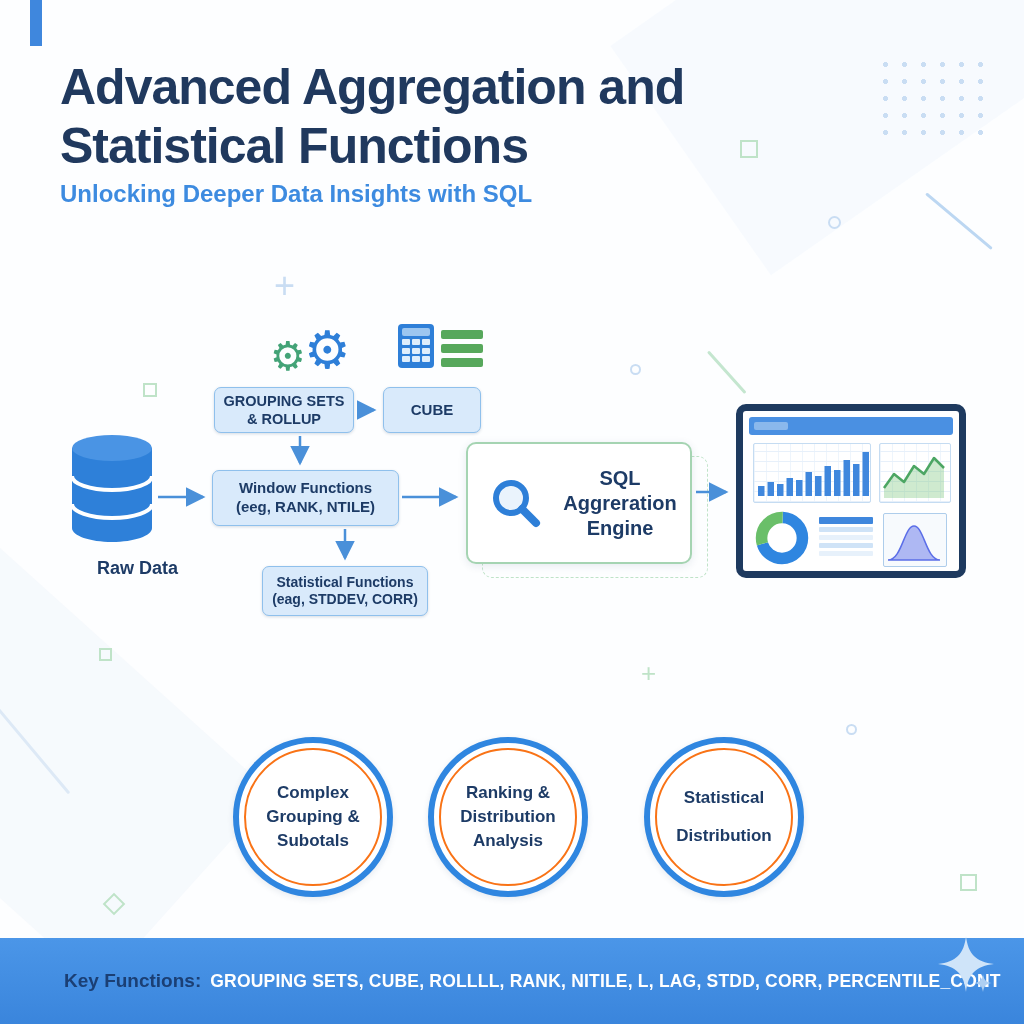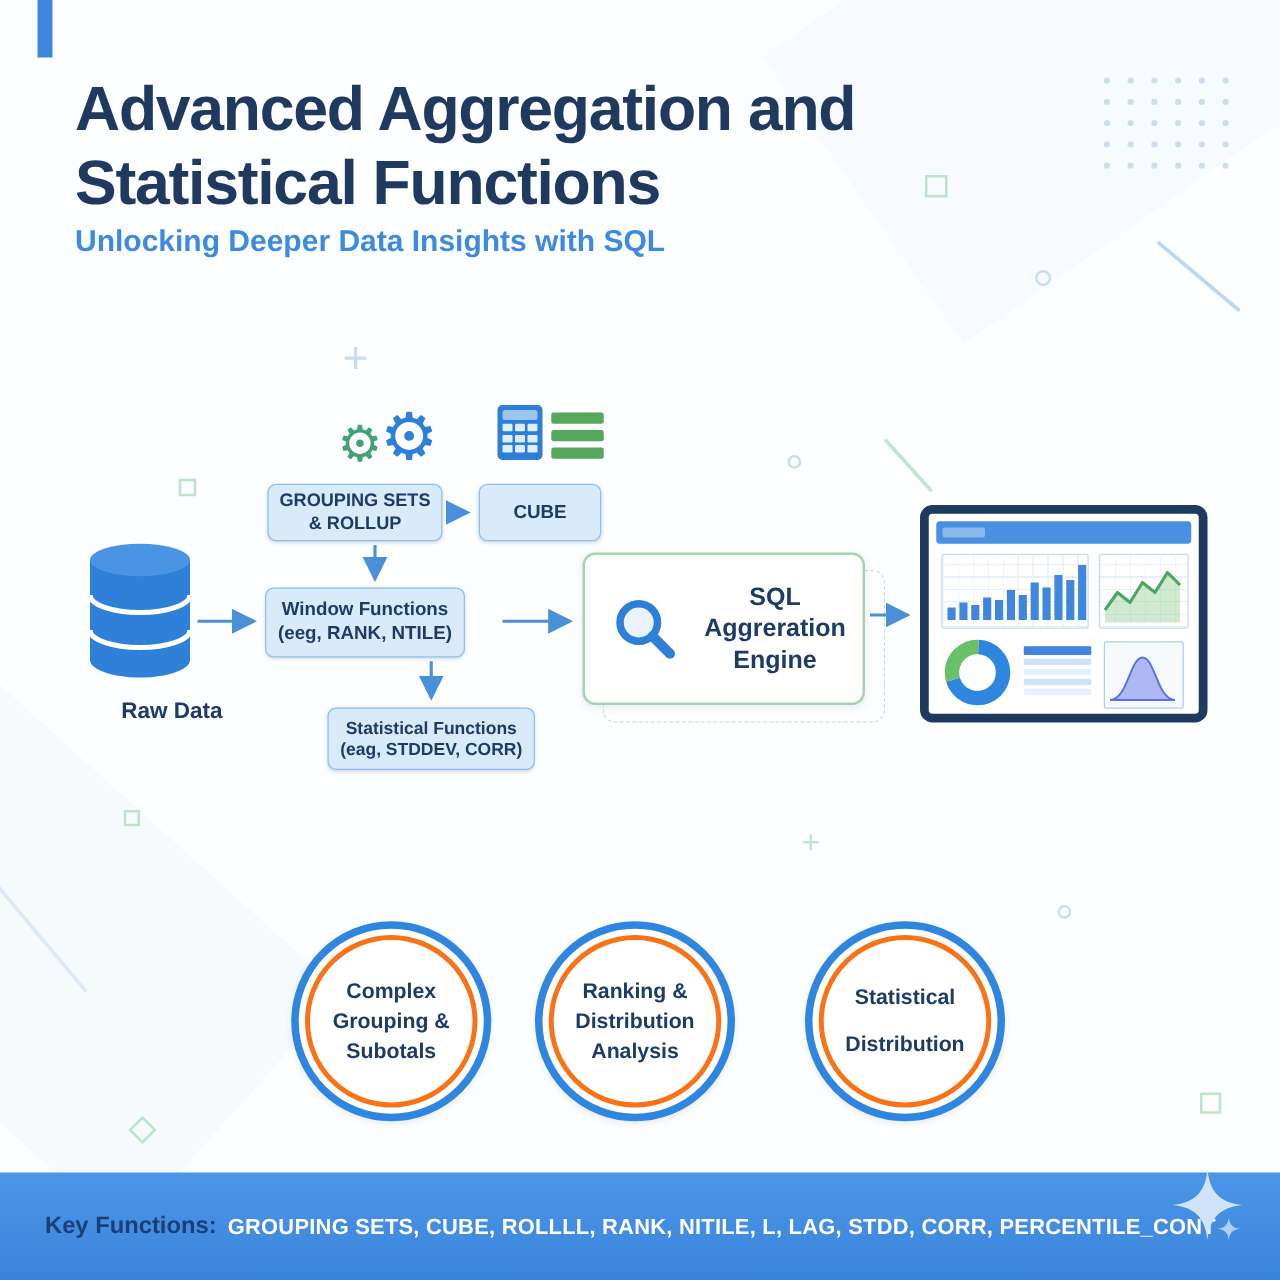--- a/index.html
+++ b/index.html
@@ -51,25 +51,25 @@
   .mini-table { position:absolute; left:76px; top:106px; width:54px; }
   .mini-table .th { height:7px; background:#3f87dd; border-radius:1px; margin-bottom:3px; }
   .mini-table .tr { height:5px; border-radius:1px; margin-bottom:3px; }
   .mini-table .tr.a { background:#cfe3f7; } .mini-table .tr.b { background:#e7f1fb; }
   .mini-area { position:absolute; left:140px; top:102px; width:64px; height:54px; border:1px solid #aecdeb; border-radius:2px; background:#f7fafd; }
 
   .output-label { position:absolute; left:736px; top:604px; width:230px; text-align:center; color:#1d3b66; font-weight:700; font-size:19px; line-height:1.4; z-index:2; }
 
   
   .big-circle { position:absolute; width:160px; height:160px; border:6px solid #2f86e0; border-radius:50%; background:#ffffff; z-index:2; box-shadow:0 2px 6px rgba(30,60,100,0.10); }
-  .big-circle .inner-ring { position:absolute; inset:5px; border:4px solid #f97316; border-radius:50%; display:flex; flex-direction:column; align-items:center; justify-content:center; text-align:center; color:#1d3b66; font-weight:700; font-size:17px; line-height:1.4; padding:10px; }
+  .big-circle .inner-ring { position:absolute; inset:5px; border:2px solid #f97316; border-radius:50%; display:flex; flex-direction:column; align-items:center; justify-content:center; text-align:center; color:#1d3b66; font-weight:700; font-size:17px; line-height:1.4; padding:10px; }
   .gap-line { margin-top:14px; }
 
   
-  .footer { position:absolute; left:0; bottom:0; width:1024px; height:86px; background:linear-gradient(180deg,#4b96e8,#3a85dc); display:flex; align-items:center; padding-left:36px; z-index:3; white-space:nowrap; }
+  .footer { position:absolute; left:0; bottom:0; width:1024px; height:86px; background:linear-gradient(180deg,#4b96e8,#3a85dc); display:flex; align-items:center; padding-left:64px; z-index:3; white-space:nowrap; }
   .footer .key-label { color:#1b3f74; font-weight:800; font-size:19px; }
   .footer .fn-list { color:#ffffff; font-weight:700; font-size:17.5px; margin-left:9px; letter-spacing:0.2px; }
   .sparkle { position:absolute; z-index:4; }
 </style>
 </head>
 <body>
 
 <div class="canvas">
 
   <div class="bg-shape" style="left:640px; top:-140px; width:560px; height:280px; transform:rotate(-35deg); opacity:0.45;"></div>
@@ -143,21 +143,21 @@
   </div>
   <div class="raw-data-label">Raw Data</div>
 
   <div class="flow-box" style="left:214px; top:387px; width:140px; height:46px; font-size:14.5px;">
     <div>GROUPING SETS</div>
     <div>&amp; ROLLUP</div>
   </div>
   <div class="flow-box" style="left:383px; top:387px; width:98px; height:46px; font-size:15px;">
     <div>CUBE</div>
   </div>
-  <div class="flow-box" style="left:212px; top:470px; width:160px; height:56px; font-size:15px;">
+  <div class="flow-box" style="left:212px; top:470px; width:187px; height:56px; font-size:15px;">
     <div>Window Functions</div>
     <div>(eeg, RANK, NTILE)</div>
   </div>
   <div class="flow-box" style="left:262px; top:566px; width:166px; height:50px; font-size:14px;">
     <div>Statistical Functions</div>
     <div>(eag, STDDEV, CORR)</div>
   </div>
 
   <div class="engine-ghost"></div>
   <div class="engine-box">

